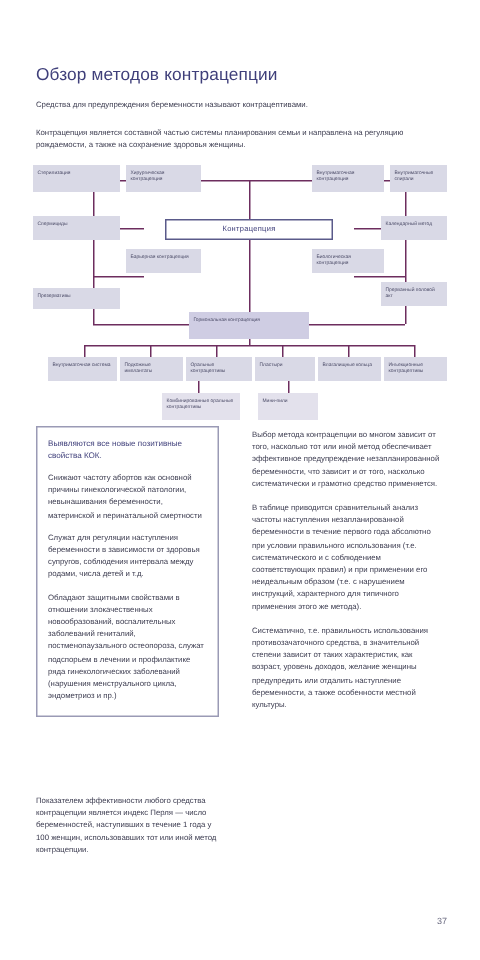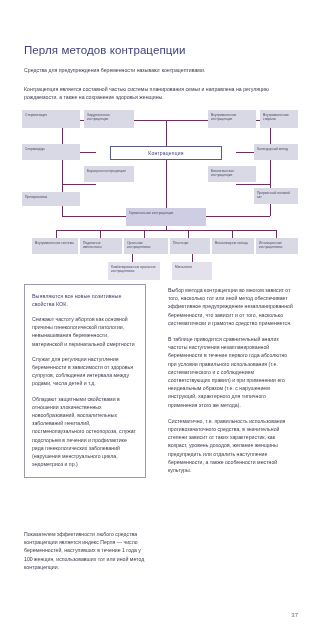--- a/index.html
+++ b/index.html
@@ -128,21 +128,21 @@
     right: 22px; bottom: 22px;
     font-size: 6px;
     color: #6a6a80;
   }
 </style>
 </head>
 <body>
 
 <div class="page">
 
-  <div class="title">Перля методов контрацепции</div>
+  <div class="title">Обзор методов контрацепции</div>
   <div class="lead">Средства для предупреждения беременности называют контрацептивами.</div>
   <div class="lead2">Контрацепция является составной частью системы планирования семьи и направлена на регуляцию рождаемости, а также на сохранение здоровья женщины.</div>
 
   <div class="diagram">
 
     <div class="line lineh" style="left:40px;  top:12px;  width:208px;"></div>
     <div class="line linev" style="left:40px;  top:12px;  height:96px;"></div>
     <div class="line linev" style="left:248px; top:12px;  height:96px;"></div>
     <div class="line lineh" style="left:40px;  top:108px; width:208px;"></div>
     <div class="line linev" style="left:144px; top:12px;  height:26px;"></div>

